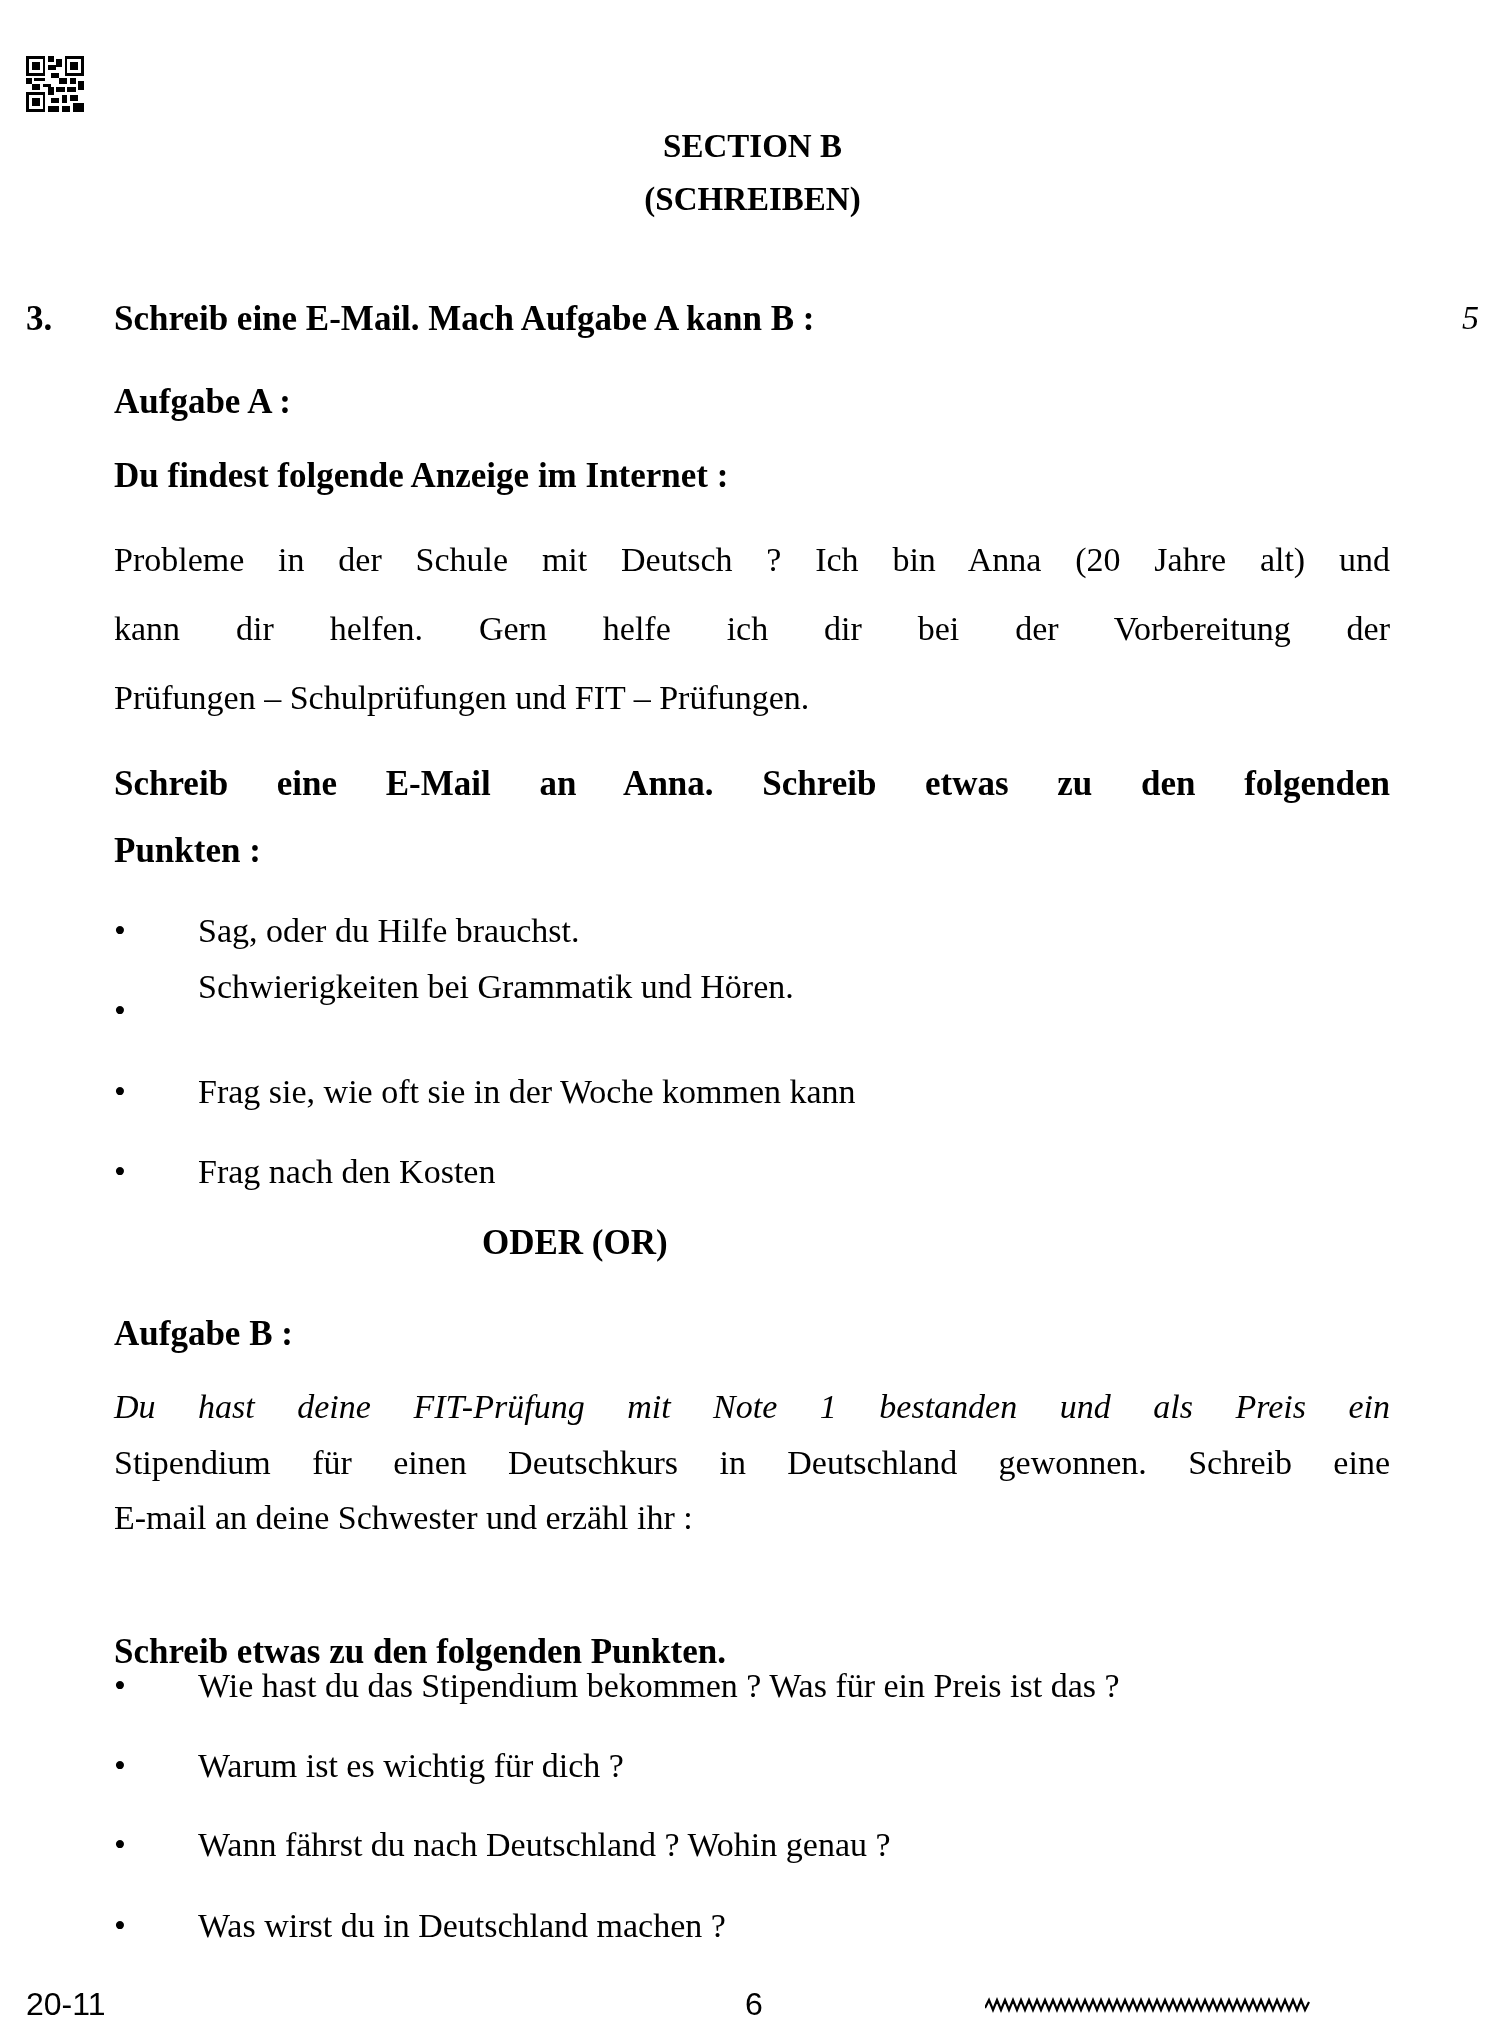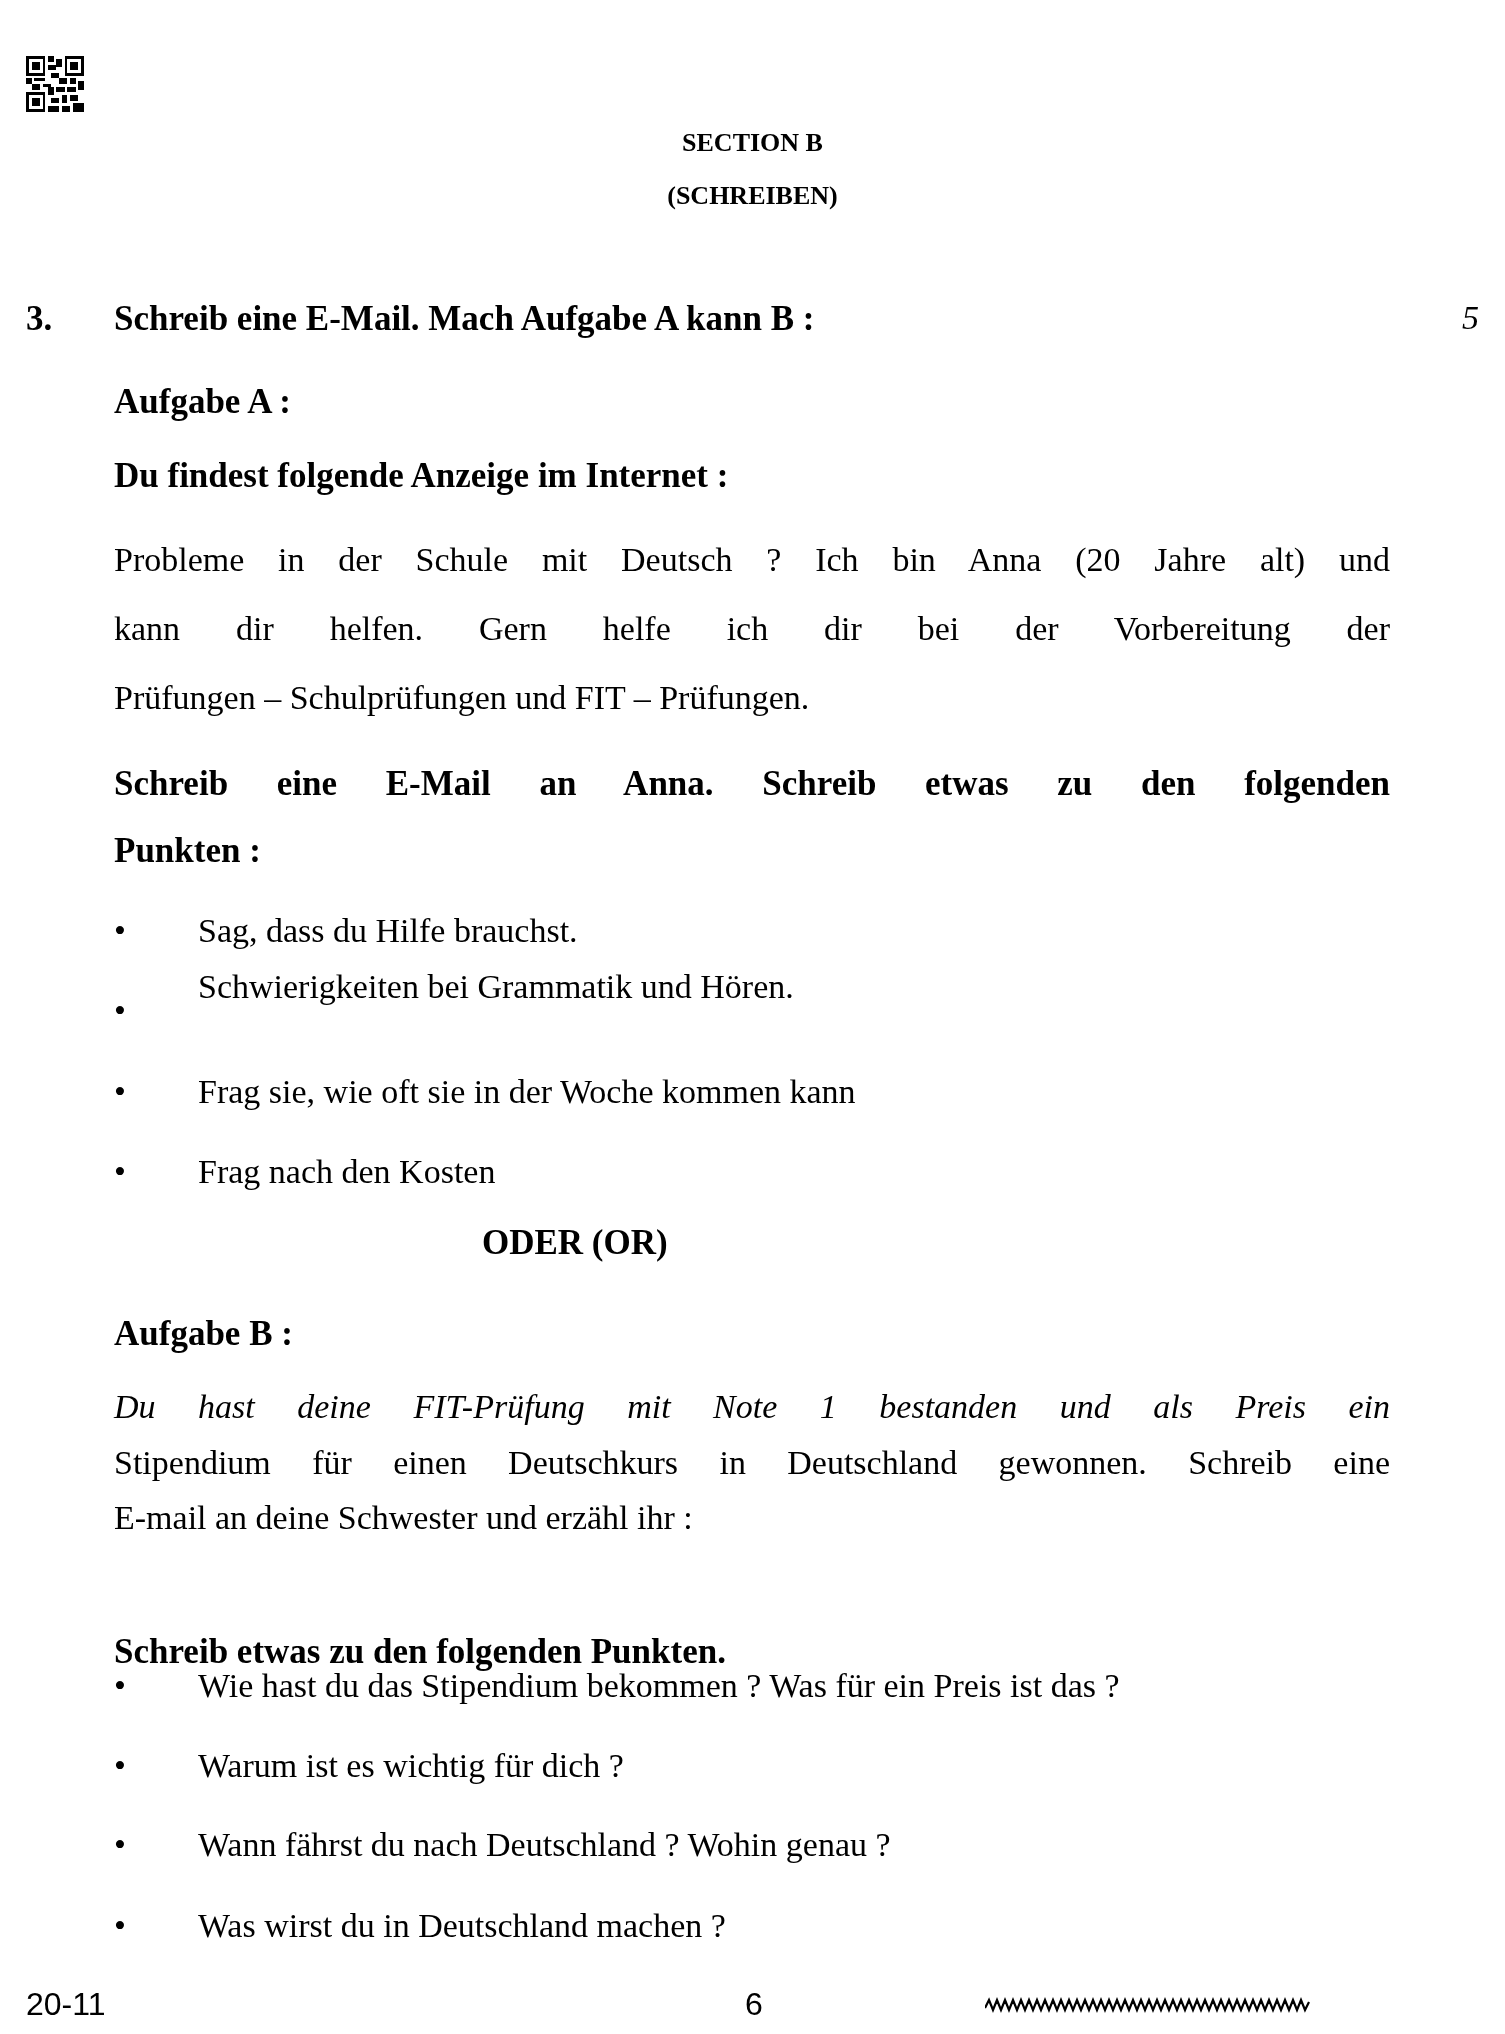--- a/index.html
+++ b/index.html
@@ -1,18 +1,18 @@
 <!DOCTYPE html>
 <html><head>
 <meta charset="utf-8">
 <style>
   html, body { margin: 0; padding: 0; background: #ffffff; }
   body { width: 1505px; height: 2034px; position: relative; overflow: hidden; color: #000; font-family: "DejaVu Serif", "Liberation Serif", serif; }
   .abs { position: absolute; white-space: nowrap; }
-  .heading { font-family: "Liberation Serif", serif; font-weight: bold; font-size: 26px; }
+  .heading { font-family: "Liberation Serif", serif; font-weight: bold; font-size: 33px; }
   .qr { position: absolute; left: 26px; top: 56px; width: 58px; height: 56px; }
   .center { left: 0; width: 1505px; text-align: center; }
   .q-num { left: 26px; }
   .body-text { font-family: "Liberation Serif", serif; font-size: 34px; }
   .bold-text { font-family: "Liberation Serif", serif; font-weight: bold; font-size: 35px; }
   .justify-line { left: 114px; width: 1276px; text-align: justify; text-align-last: justify; white-space: normal; }
   .left-line { left: 114px; }
   .bullet { left: 114px; font-family: "Liberation Serif", serif; font-size: 34px; }
   .bullet-text { left: 198px; font-family: "Liberation Serif", serif; font-size: 34px; }
   .footer { font-family: "Liberation Sans", sans-serif; font-size: 32px; }
@@ -64,21 +64,21 @@
 <div class="abs bold-text left-line" style="top:456px;">Du findest folgende Anzeige im Internet :</div>
 
 <div class="abs body-text justify-line" style="top:541px;">Probleme in der Schule mit Deutsch ? Ich bin Anna (20 Jahre alt) und</div>
 <div class="abs body-text justify-line" style="top:610px;">kann dir helfen. Gern helfe ich dir bei der Vorbereitung der</div>
 <div class="abs body-text left-line" style="top:679px;">Prüfungen – Schulprüfungen und FIT – Prüfungen.</div>
 
 <div class="abs bold-text justify-line" style="top:764px;">Schreib eine E-Mail an Anna. Schreib etwas zu den folgenden</div>
 <div class="abs bold-text left-line" style="top:831px;">Punkten :</div>
 
 <div class="abs bullet" style="top:912px;">•</div>
-<div class="abs bullet-text" style="top:912px;">Sag, dass du Hilfe brauchst.</div>
+<div class="abs bullet-text" style="top:912px;">Sag, oder du Hilfe brauchst.</div>
 <div class="abs bullet" style="top:992px;">•</div>
 <div class="abs bullet-text" style="top:968px;">Schwierigkeiten bei Grammatik und Hören.</div>
 <div class="abs bullet" style="top:1073px;">•</div>
 <div class="abs bullet-text" style="top:1073px;">Frag sie, wie oft sie in der Woche kommen kann</div>
 <div class="abs bullet" style="top:1153px;">•</div>
 <div class="abs bullet-text" style="top:1153px;">Frag nach den Kosten</div>
 
 <div class="abs bold-text" style="top:1223px; left:482px;">ODER (OR)</div>
 
 <div class="abs bold-text left-line" style="top:1314px;">Aufgabe B :</div>

